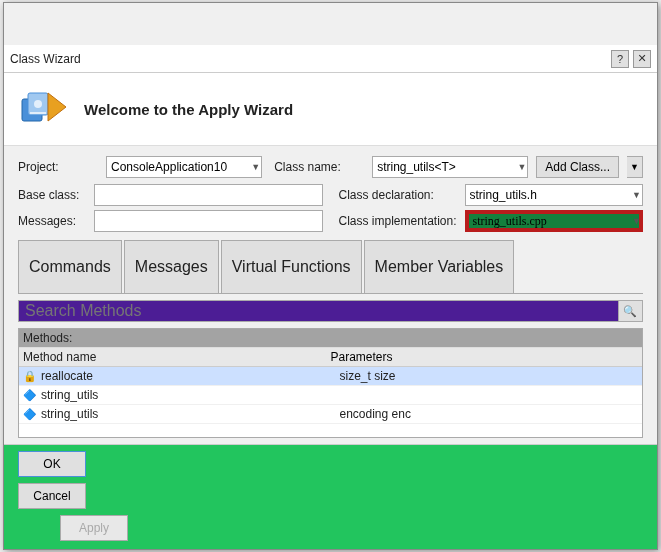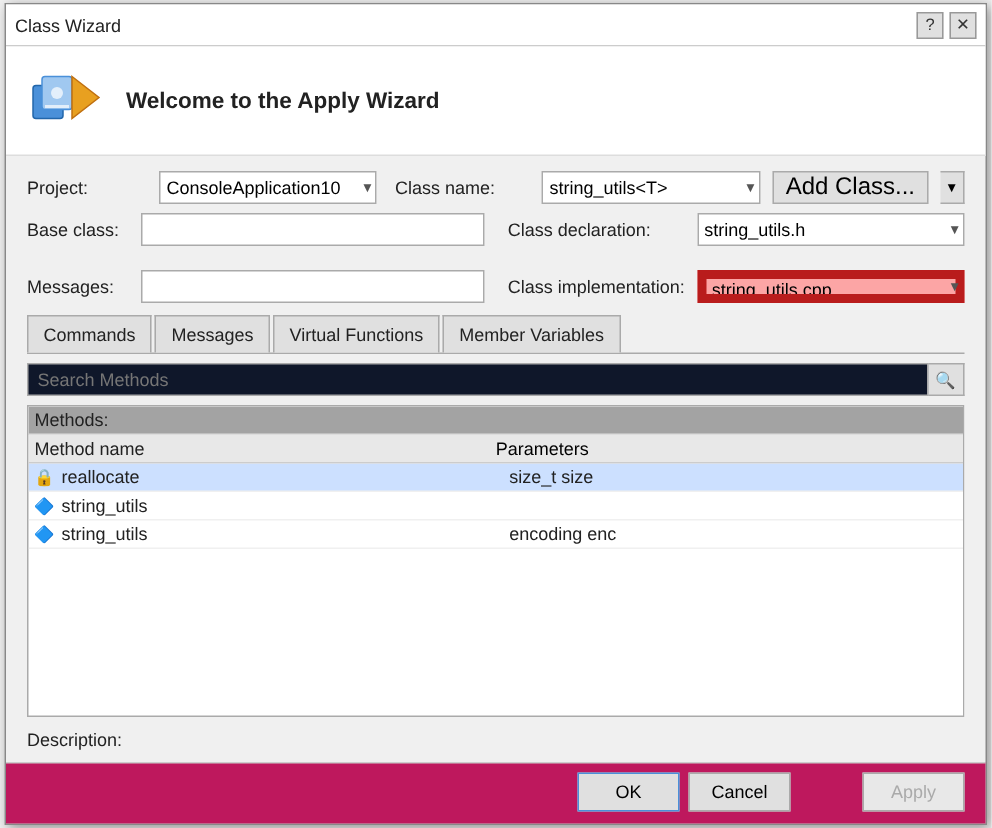--- a/index.html
+++ b/index.html
@@ -25,20 +25,21 @@
     }
     .title-bar {
       background: #fff;
       height: 28px;
       display: flex;
       align-items: center;
       justify-content: space-between;
       padding: 0 6px;
       border-bottom: 1px solid #ccc;
       flex-shrink: 0;
+      margin-top: 42px;
     }
     .title-bar-left {
       display: flex;
       align-items: center;
       gap: 6px;
       font-size: 12px;
       color: #222;
     }
     .title-bar-right {
       display: flex;
@@ -111,21 +112,21 @@
       border: 1px solid #aaa;
       background: #fff;
       padding: 0 4px;
       font-size: 12px;
     }
     .btn-add-class {
       height: 22px;
       padding: 0 8px;
       background: #e0e0e0;
       border: 1px solid #aaa;
-      font-size: 16px;
+      font-size: 12px;
       cursor: pointer;
       display: flex;
       align-items: center;
       gap: 0;
     }
     .btn-split-arrow {
       height: 22px;
       width: 16px;
       background: #e0e0e0;
       border: 1px solid #aaa;
@@ -133,42 +134,42 @@
       font-size: 9px;
       cursor: pointer;
       display: flex;
       align-items: center;
       justify-content: center;
     }
 
     .two-col-form {
       display: grid;
       grid-template-columns: 1fr 1fr;
-      gap: 16px 16px;
+      gap: 4px 16px;
       margin-bottom: 8px;
     }
     .form-row-inline {
       display: flex;
       align-items: center;
       gap: 6px;
     }
     .form-row-inline .form-label {
       min-width: 70px;
     }
 
     .tabs-bar {
       display: flex;
       gap: 0;
       border-bottom: 1px solid #aaa;
       margin-bottom: 6px;
       flex-shrink: 0;
     }
     .tab {
-      padding: 5px 10px;
-      font-size: 12px;
+      padding: 17px 10px;
+      font-size: 16px;
       cursor: pointer;
       background: #e0e0e0;
       border: 1px solid #aaa;
       border-bottom: none;
       margin-right: 2px;
       color: #222;
     }
     .tab.active {
       background: #f0f0f0;
       border-bottom: 1px solid #f0f0f0;
@@ -182,22 +183,22 @@
       align-items: center;
       margin-bottom: 6px;
       gap: 0;
       flex-shrink: 0;
     }
     .search-input {
       flex: 1;
       height: 22px;
       border: 1px solid #aaa;
       padding: 0 6px;
-      font-size: 12px;
-      background: #0f172a;
+      font-size: 16px;
+      background: #4c1d95;
       color: #888;
     }
     .search-btn {
       width: 24px;
       height: 22px;
       border: 1px solid #aaa;
       border-left: none;
       background: #e0e0e0;
       display: flex;
       align-items: center;
@@ -290,22 +291,23 @@
       margin-top: 4px;
     }
 
     .dialog-footer {
       display: flex;
       justify-content: flex-end;
       align-items: flex-start;
       padding: 6px 14px 8px 14px;
       gap: 6px;
       flex-shrink: 0;
-      background: #be185d;
+      background: #22c55e;
       border-top: 1px solid #ccc;
+      flex-direction: column;
     }
     .footer-btn {
       height: 26px;
       min-width: 68px;
       padding: 0 14px;
       border: 1px solid #aaa;
       background: #e0e0e0;
       font-size: 12px;
       cursor: pointer;
       display: flex;
@@ -381,21 +383,21 @@
           <span class="combo-arrow">▼</span>
         </div>
       </div>
       <div class="form-row-inline">
         <span class="form-label">Messages:</span>
         <input type="text" class="text-input" style="flex: 1 1 0%;">
       </div>
       <div class="form-row-inline">
         <span class="form-label" style="min-width:120px;">Class implementation:</span>
         <div style="flex:1; position:relative;">
-          <select style="width:100%; height:22px; border:6px solid #b91c1c; background:#fca5a5; font-size:12px; padding:0 4px; appearance:none;">
+          <select style="width:100%; height:22px; border:4px solid #b91c1c; background:#15803d; font-size:12px; padding:0 4px; appearance:none;font-family:Liberation Serif, serif;">
             <option>string_utils.cpp</option>
           </select>
           <span class="combo-arrow">▼</span>
         </div>
       </div>
     </div>
 
     <div class="tabs-bar">
       <div class="tab">Commands</div>
       <div class="tab">Messages</div>
@@ -431,23 +433,20 @@
           <div class="table-row">
             <span class="method-icon access-icon-public">🔷</span>
             <span class="method-name">string_utils</span>
             <span class="method-params">encoding enc</span>
           </div>
         </div>
       </div>
 
     </div>
 
-    <div class="description-bar">
-      <span>Description:</span>
-    </div>
   </div>
 
   <div class="dialog-footer">
     <button class="footer-btn primary">OK</button>
     <button class="footer-btn">Cancel</button>
     <button class="footer-btn" disabled="">Apply</button>
   </div>
 </div>
 
 </body></html>

